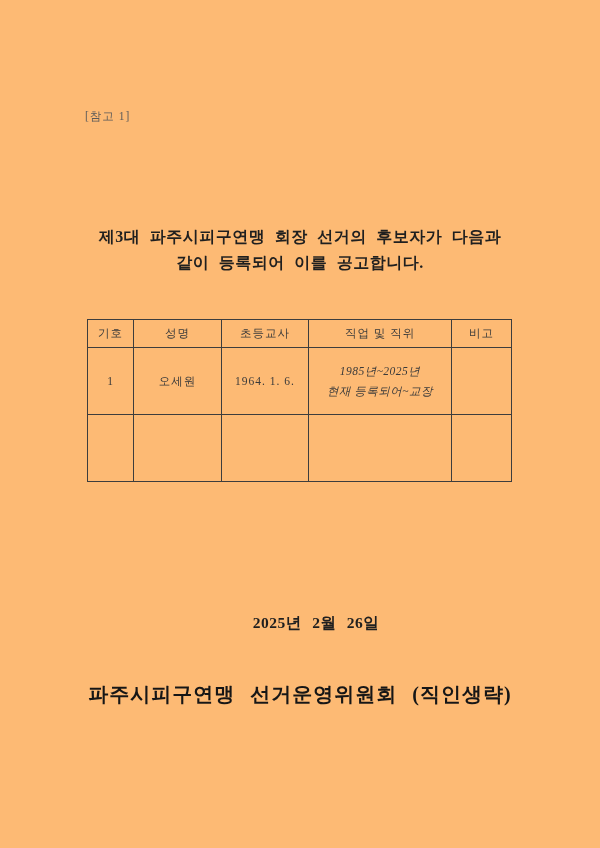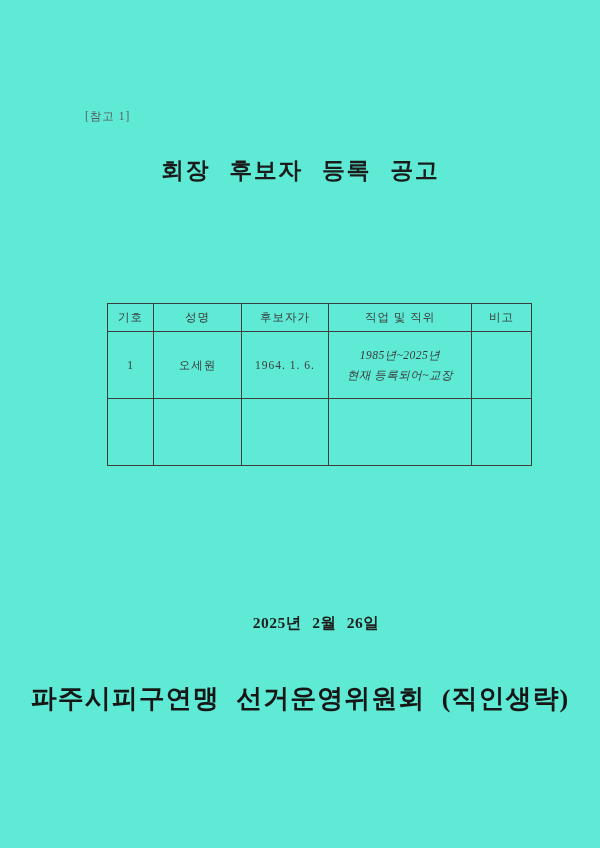--- a/index.html
+++ b/index.html
@@ -6,21 +6,21 @@
   html, body { background: #ffffff; }
   body {
     width: 600px; height: 848px;
     font-family: "Liberation Serif", "DejaVu Serif", serif;
     color: #222222;
     position: relative;
     overflow: hidden;
   }
   .page {
     position: absolute; inset: 0;
-    background: #5eead4;
+    background: #fdba74;
   }
   .ref-label {
     position: absolute;
     left: 85px; top: 109px;
     font-size: 11.5px;
     color: #5a5a5a;
     letter-spacing: 1px;
   }
   .doc-title {
     position: absolute;
@@ -38,25 +38,24 @@
     text-align: center;
     font-size: 16px;
     font-weight: bold;
     color: #1f1f1f;
     line-height: 26px;
     letter-spacing: 0.5px;
     word-spacing: 5px;
   }
   .candidate-table {
     position: absolute;
-    left: 87px; top: 303px;
+    left: 87px; top: 319px;
     width: 424px;
     border-collapse: collapse;
     table-layout: fixed;
-    margin-left: 20px;
   }
   .candidate-table th, .candidate-table td {
     border: 1px solid #3d3d3d;
     text-align: center;
     vertical-align: middle;
     font-size: 11.5px;
     font-weight: normal;
     color: #3a3a3a;
     letter-spacing: 1px;
     padding: 0 2px;
@@ -72,50 +71,53 @@
     font-weight: 600;
     color: #1f1f1f;
     letter-spacing: 0.5px;
     word-spacing: 6px;
     margin-left: 32px;
   }
   .signature-line {
     position: absolute;
     left: 0; right: 0; top: 681px;
     text-align: center;
-    font-size: 26px;
+    font-size: 20px;
     font-weight: bold;
     color: #161616;
     letter-spacing: 1px;
     word-spacing: 9px;
   }
 </style>
 </head>
 <body>
 
 <div class="page">
 
   <div class="ref-label">[참고 1]</div>
 
-  <h1 class="doc-title">회장 후보자 등록 공고</h1>
 
+  <div class="intro">
+    <div>제3대 파주시피구연맹 회장 선거의 후보자가 다음과</div>
+    <div>같이 등록되어 이를 공고합니다.</div>
+  </div>
 
   <table class="candidate-table">
     <colgroup>
       <col style="width:46px">
       <col style="width:88px">
       <col style="width:87px">
       <col style="width:143px">
       <col style="width:60px">
     </colgroup>
     <thead>
       <tr>
         <th>기호</th>
         <th>성명</th>
-        <th>후보자가</th>
+        <th>초등교사</th>
         <th>직업 및 직위</th>
         <th>비고</th>
       </tr>
     </thead>
     <tbody>
       <tr>
         <td>1</td>
         <td>오세원</td>
         <td>1964. 1. 6.</td>
         <td class="occupation-cell">

